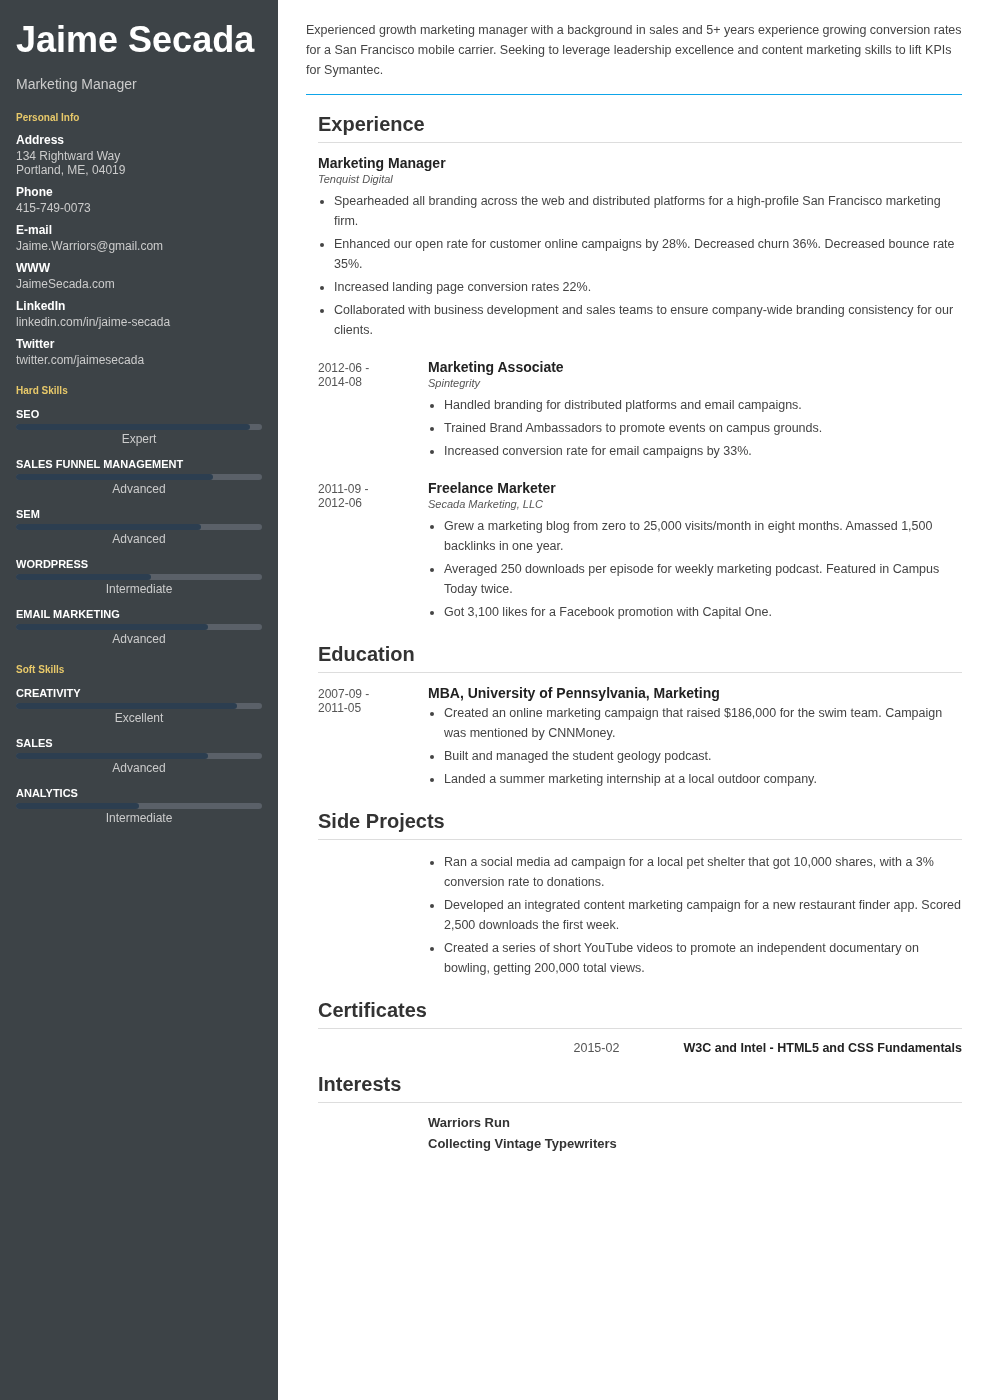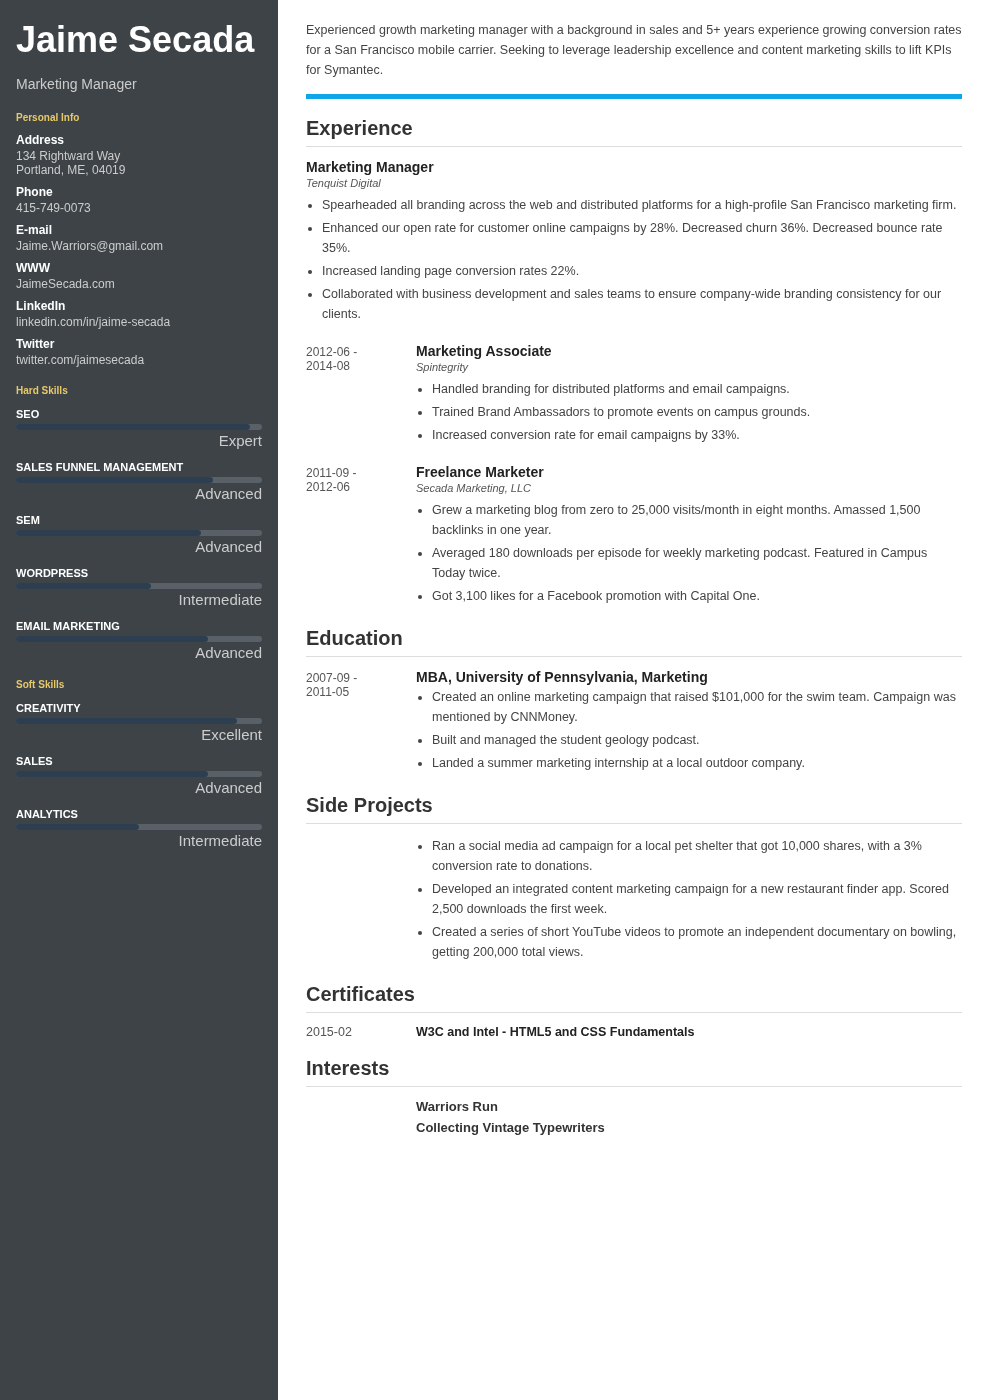--- a/index.html
+++ b/index.html
@@ -73,40 +73,40 @@
       margin-bottom: 2px;
     }
 
     .skill-bar-fill {
       height: 6px;
       background: #2c3e50;
       border-radius: 3px;
     }
 
     .skill-level {
-      font-size: 15px;
+      font-size: 12px;
       color: #ccc;
-      text-align: right;
+      text-align: center;
       display: block;
       margin-bottom: 2px;
     }
 
     
     .main {
       flex: 1;
       padding: 20px 28px;
       background: #fff;
     }
 
     .summary-text {
       font-size: 12.5px;
       color: #444;
       line-height: 1.6;
       margin-bottom: 18px;
-      border-bottom: 5px solid #0ea5e9;
+      border-bottom: 1px solid #0ea5e9;
       padding-bottom: 14px;
     }
 
     .section-title {
       font-size: 20px;
       font-weight: 700;
       color: #333;
       margin-bottom: 12px;
       border-bottom: 1px solid #ddd;
       padding-bottom: 6px;
@@ -149,26 +149,28 @@
       color: #444;
       line-height: 1.6;
     }
 
     .exp-bullets li {
       margin-bottom: 3px;
     }
 
     .section {
       margin-bottom: 18px;
+      margin-left: 12px;
     }
 
     .cert-entry {
       display: flex;
       margin-bottom: 10px;
       font-size: 12.5px;
+      justify-content: flex-end;
     }
 
     .cert-date {
       width: 110px;
       min-width: 110px;
       color: #555;
     }
 
     .cert-name {
       font-weight: 700;
@@ -308,37 +310,37 @@
             </ul>
     </div>
   </div>
         <div class="exp-entry">
     <div class="exp-dates">2011-09 -<br>2012-06</div>
     <div class="exp-content">
       <div class="exp-job-title">Freelance Marketer</div>
       <div class="exp-company">Secada Marketing, LLC</div>
       <ul class="exp-bullets">
               <li>Grew a marketing blog from zero to 25,000 visits/month in eight months. Amassed 1,500 backlinks in one year.</li>
-              <li>Averaged 180 downloads per episode for weekly marketing podcast. Featured in Campus Today twice.</li>
+              <li>Averaged 250 downloads per episode for weekly marketing podcast. Featured in Campus Today twice.</li>
               <li>Got 3,100 likes for a Facebook promotion with Capital One.</li>
             </ul>
     </div>
   </div>
       </div>
   </div>
 
   <div class="section">
     <div class="section-title">Education</div>
     <div id="education-container">
         <div class="exp-entry">
     <div class="exp-dates">2007-09 -<br>2011-05</div>
     <div class="exp-content">
       <div class="exp-job-title">MBA, University of Pennsylvania, Marketing</div>
       <ul class="exp-bullets">
-              <li>Created an online marketing campaign that raised $101,000 for the swim team. Campaign was mentioned by CNNMoney.</li>
+              <li>Created an online marketing campaign that raised $186,000 for the swim team. Campaign was mentioned by CNNMoney.</li>
               <li>Built and managed the student geology podcast.</li>
               <li>Landed a summer marketing internship at a local outdoor company.</li>
             </ul>
     </div>
   </div>
       </div>
   </div>
 
   <div class="section">
     <div class="section-title">Side Projects</div>

